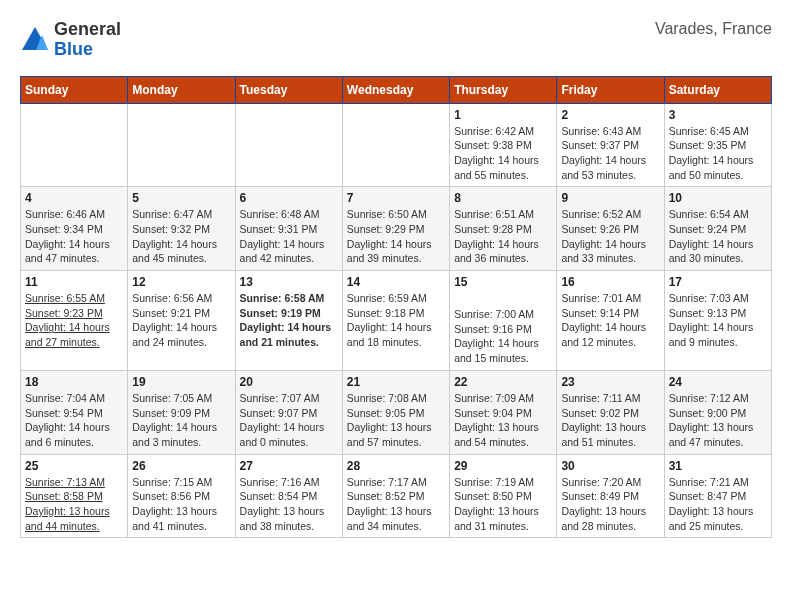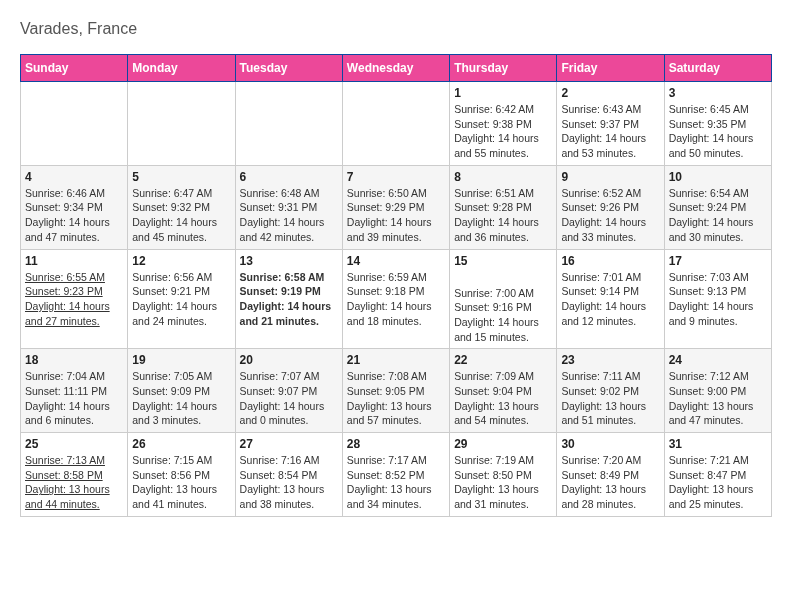--- a/index.html
+++ b/index.html
@@ -43,21 +43,21 @@
     .title-location {
       font-size: 16px;
       color: #555;
     }
     table {
       width: 100%;
       border-collapse: collapse;
       font-size: 11px;
     }
     thead tr th {
-      background: #ec4899;
+      background: #c2410c;
       color: #fff;
       padding: 6px 4px;
       text-align: left;
       font-weight: bold;
       font-size: 12px;
       border: 1px solid #0d47a1;
     }
     tbody tr td {
       border: 1px solid #ccc;
       vertical-align: top;
@@ -81,20 +81,30 @@
       color: #333;
       font-size: 10.5px;
       line-height: 1.4;
     }
     td.empty { background: #f9f9f9; }
   </style>
 </head>
 <body>
 
 <div class="header">
+  <div class="logo">
+    <svg class="logo-icon" viewBox="0 0 30 30">
+      <polygon points="15,2 28,25 2,25" fill="#1565c0"></polygon>
+      <polygon points="22,10 28,25 16,25" fill="#42a5f5"></polygon>
+    </svg>
+    <div class="logo-text">
+      <span class="logo-general">General</span>
+      <span class="logo-blue">Blue</span>
+    </div>
+  </div>
   <div class="title-block">
     <div class="title-location">Varades, France</div>
   </div>
 </div>
 
 <table>
   <thead>
     <tr>
     <th>Sunday</th>
         <th>Monday</th>
@@ -232,21 +242,21 @@
           <div class="day-info" style="white-space: pre-line;">Sunrise: 7:03 AM
 Sunset: 9:13 PM
 Daylight: 14 hours
 and 9 minutes.</div>
         </td>
       </tr>
       <tr>
         <td>
           <div class="day-num">18</div>
           <div class="day-info" style="white-space: pre-line;">Sunrise: 7:04 AM
-Sunset: 11:11 PM
+Sunset: 9:54 PM
 Daylight: 14 hours
 and 6 minutes.</div>
         </td>
         <td>
           <div class="day-num">19</div>
           <div class="day-info" style="white-space: pre-line;">Sunrise: 7:05 AM
 Sunset: 9:09 PM
 Daylight: 14 hours
 and 3 minutes.</div>
         </td>

